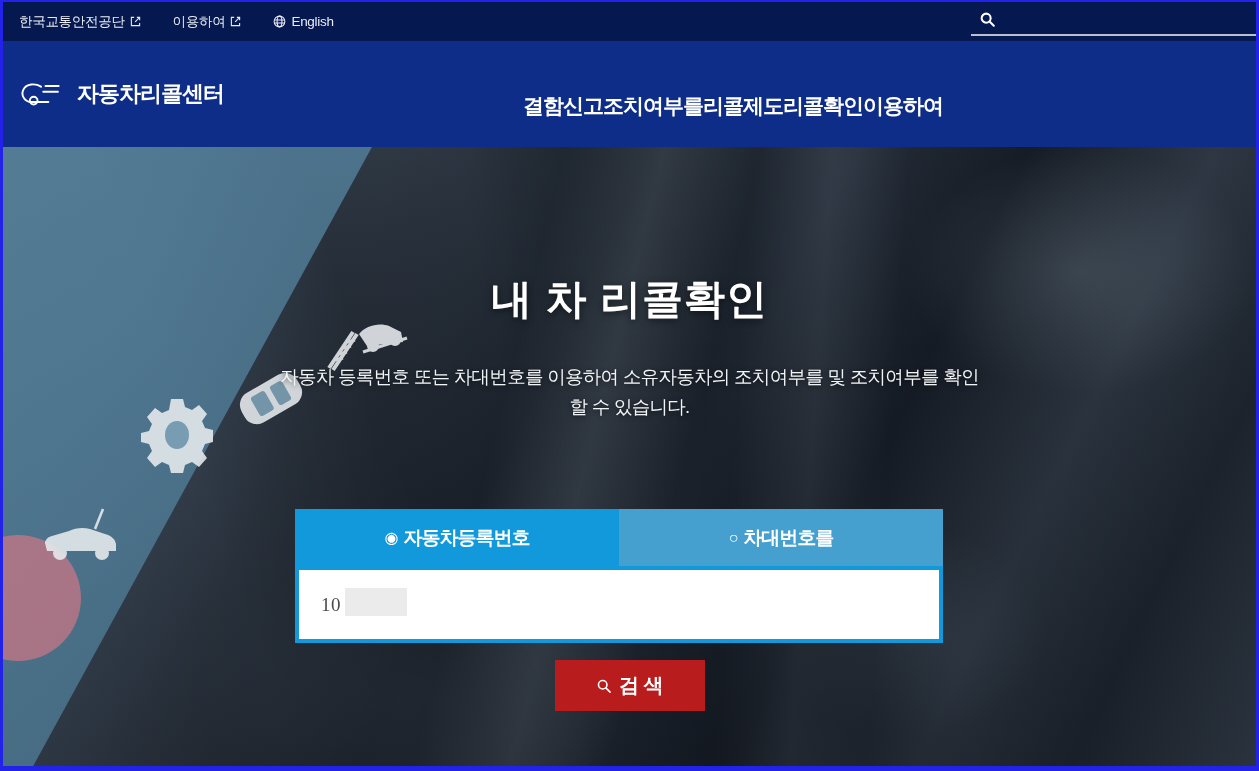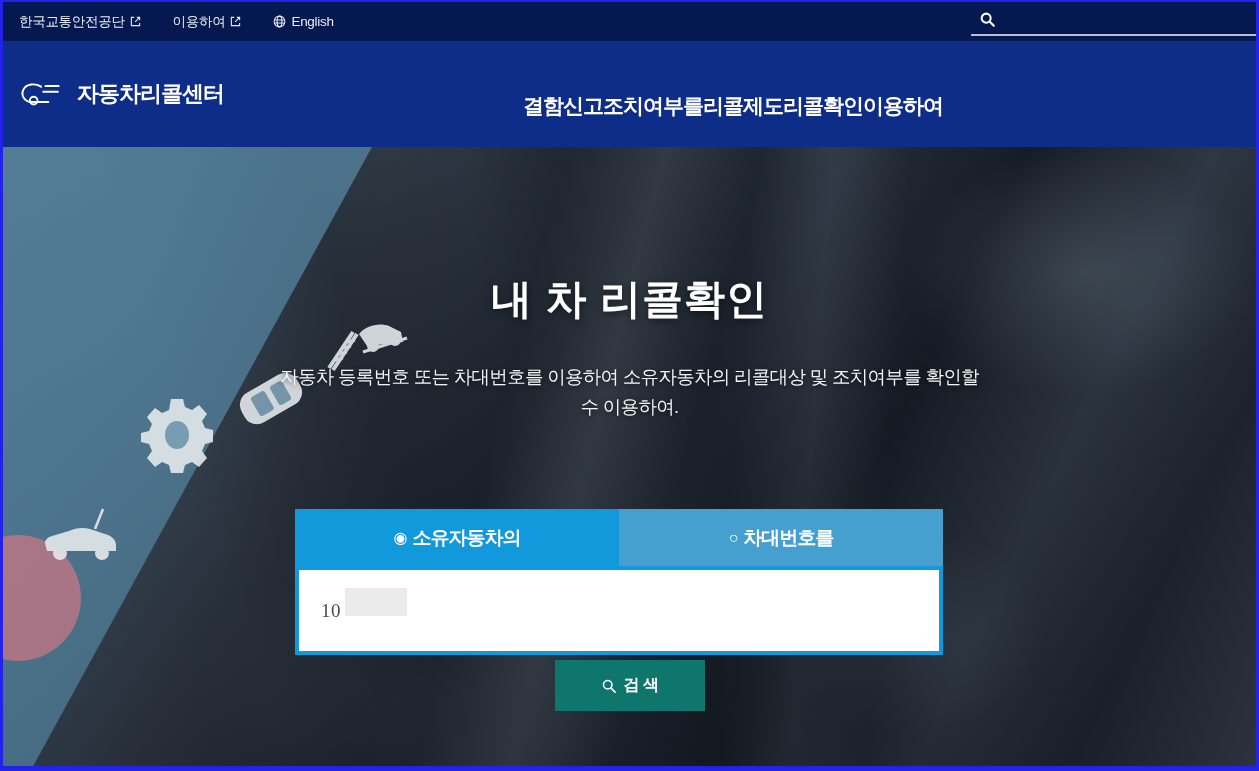--- a/index.html
+++ b/index.html
@@ -193,21 +193,21 @@
   .tab.active { background:#1199db; }
   .tab.inactive { background:#45a0cf; }
   .radio-glyph { font-size:16px; line-height:1; }
 
   .inputwrap {
     background:#1199db;
     padding:4px;
   }
   .inputbox {
     background:#ffffff;
-    height:81px;
+    height:69px;
     display:flex;
     align-items:center;
     padding:0 22px;
     position:relative;
   }
   .inputbox input {
     border:none; outline:none;
     width:100%;
     font-family:"Liberation Serif","DejaVu Serif",serif;
     font-size:19px;
@@ -221,27 +221,27 @@
     width:62px; height:28px;
     background:#ebebeb;
     pointer-events:none;
   }
 
   .searchbtn {
     position:absolute;
     left:50%; top:513px;
     transform:translateX(-50%);
     width:150px; height:51px;
-    background:#0f766e;
+    background:#b91c1c;
     color:#ffffff;
     border:none;
     display:flex; align-items:center; justify-content:center;
     gap:7px;
     font-family:inherit;
-    font-size:16px;
+    font-size:20px;
     font-weight:bold;
     letter-spacing:-0.5px;
     cursor:pointer;
   }
   .searchbtn .mag2 { width:16px; height:16px; flex:none; }
 </style>
 </head>
 <body>
 
 <div class="page">
@@ -342,27 +342,27 @@
         <circle cx="72" cy="28" r="4.5" fill="#e8ecef"></circle>
         <path d="M6 56 L30 20" stroke-width="4"></path>
         <path d="M10 58 L34 22" stroke-width="4"></path>
         <path d="M12 48 l8 -2 M16 42 l8 -2 M20 36 l8 -2 M24 30 l8 -2"></path>
         <path d="M40 40 L84 26" stroke-width="3"></path>
       </svg>
     </div>
 
     <div class="hero-inner">
       <div class="hero-title">내 차 리콜확인</div>
-      <div class="hero-desc">자동차 등록번호 또는 차대번호를 이용하여 소유자동차의 리콜대상 및 조치여부를 확인할 수 이용하여.</div>
+      <div class="hero-desc">자동차 등록번호 또는 차대번호를 이용하여 소유자동차의 조치여부를 및 조치여부를 확인할 수 있습니다.</div>
 
       <div class="searchcard">
         <div class="tabrow">
           <div class="tab active">
             <span class="radio-glyph">◉</span>
-            <span>소유자동차의</span>
+            <span>자동차등록번호</span>
           </div>
           <div class="tab inactive">
             <span class="radio-glyph">○</span>
             <span>차대번호를</span>
           </div>
         </div>
 
         <div class="inputwrap">
           <div class="inputbox">
             <input type="text" placeholder="" value="10" style="">

